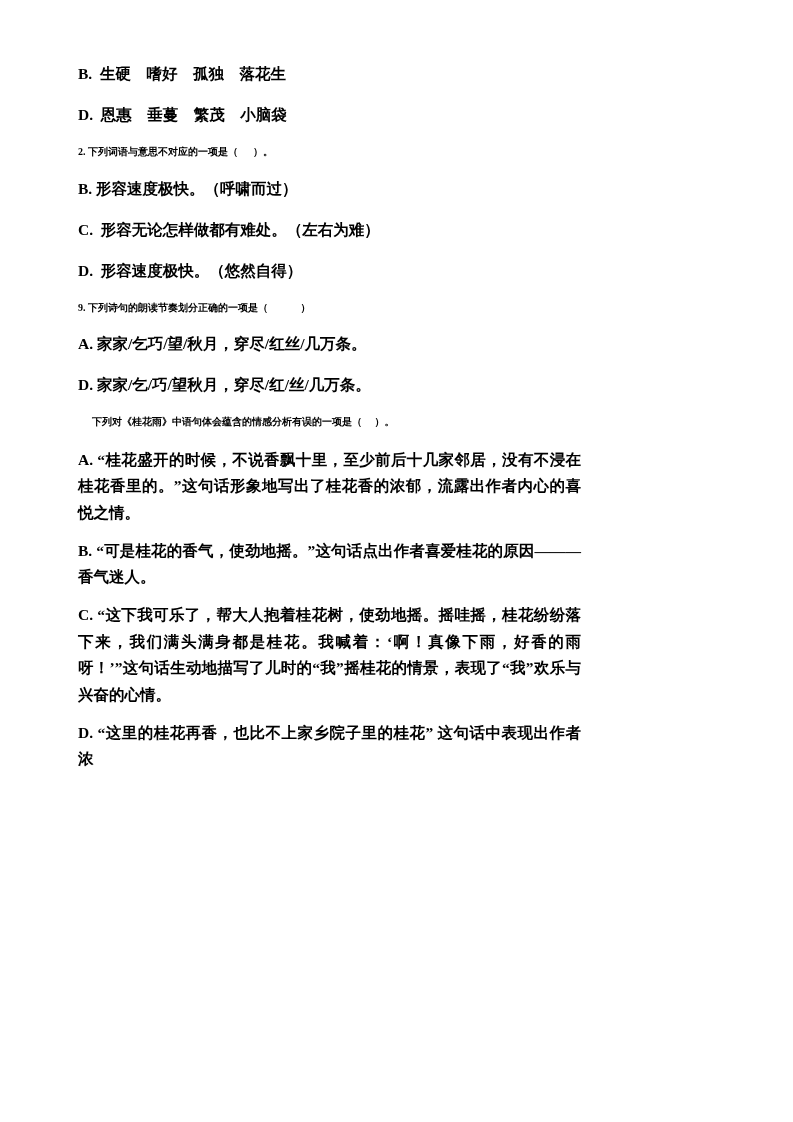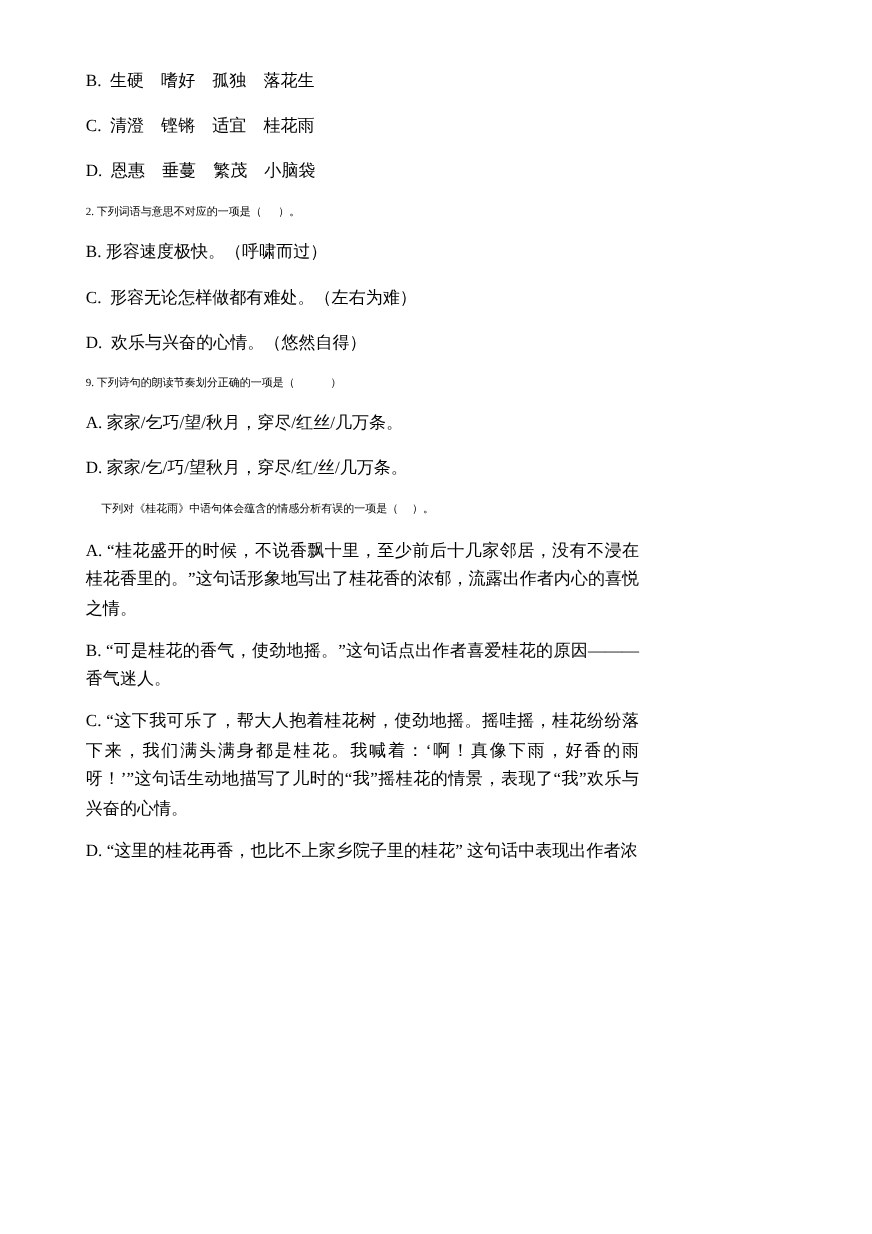--- a/index.html
+++ b/index.html
@@ -12,20 +12,21 @@
     height: 1122px;
     font-family: "Liberation Serif", serif;
     color: #000000;
   }
   .page {
     position: relative;
     width: 653px;
     height: 1122px;
     box-sizing: border-box;
     padding: 62px 72px 20px 78px;
+    font-weight: bold;
   }
   .doc {
     display: block;
   }
   
   .opt {
     font-size: 15.5px;
     line-height: 1.55;
     margin: 0 0 17px 0;
     white-space: pre-wrap;
@@ -47,27 +48,26 @@
     padding-left: 14px;
   }
 </style>
 </head>
 <body>
 
 <div class="page">
   <div class="doc">
 
     <p class="opt">B.  生硬    嗜好    孤独    落花生</p>
-    <p class="opt">C.  清澄    铿锵    适宜    桂花雨</p>
     <p class="opt">D.  恩惠    垂蔓    繁茂    小脑袋</p>
 
     <p class="q">2. 下列词语与意思不对应的一项是（      ）。</p>
     <p class="opt">B. 形容速度极快。（呼啸而过）</p>
     <p class="opt">C.  形容无论怎样做都有难处。（左右为难）</p>
-    <p class="opt">D.  欢乐与兴奋的心情。（悠然自得）</p>
+    <p class="opt">D.  形容速度极快。（悠然自得）</p>
 
     <p class="q">9. 下列诗句的朗读节奏划分正确的一项是（             ）</p>
     <p class="opt">A. 家家/乞巧/望/秋月，穿尽/红丝/几万条。</p>
     <p class="opt">D. 家家/乞/巧/望秋月，穿尽/红/丝/几万条。</p>
 
     <p class="q lead">下列对《桂花雨》中语句体会蕴含的情感分析有误的一项是（     ）。</p>
     <p class="para">A. “桂花盛开的时候，不说香飘十里，至少前后十几家邻居，没有不浸在桂花香里的。”这句话形象地写出了桂花香的浓郁，流露出作者内心的喜悦之情。</p>
     <p class="para">B. “可是桂花的香气，使劲地摇。”这句话点出作者喜爱桂花的原因———香气迷人。</p>
     <p class="para">C. “这下我可乐了，帮大人抱着桂花树，使劲地摇。摇哇摇，桂花纷纷落下来，我们满头满身都是桂花。我喊着：‘啊！真像下雨，好香的雨呀！’”这句话生动地描写了儿时的“我”摇桂花的情景，表现了“我”欢乐与兴奋的心情。</p>
     <p class="para">D. “这里的桂花再香，也比不上家乡院子里的桂花” 这句话中表现出作者浓</p>

